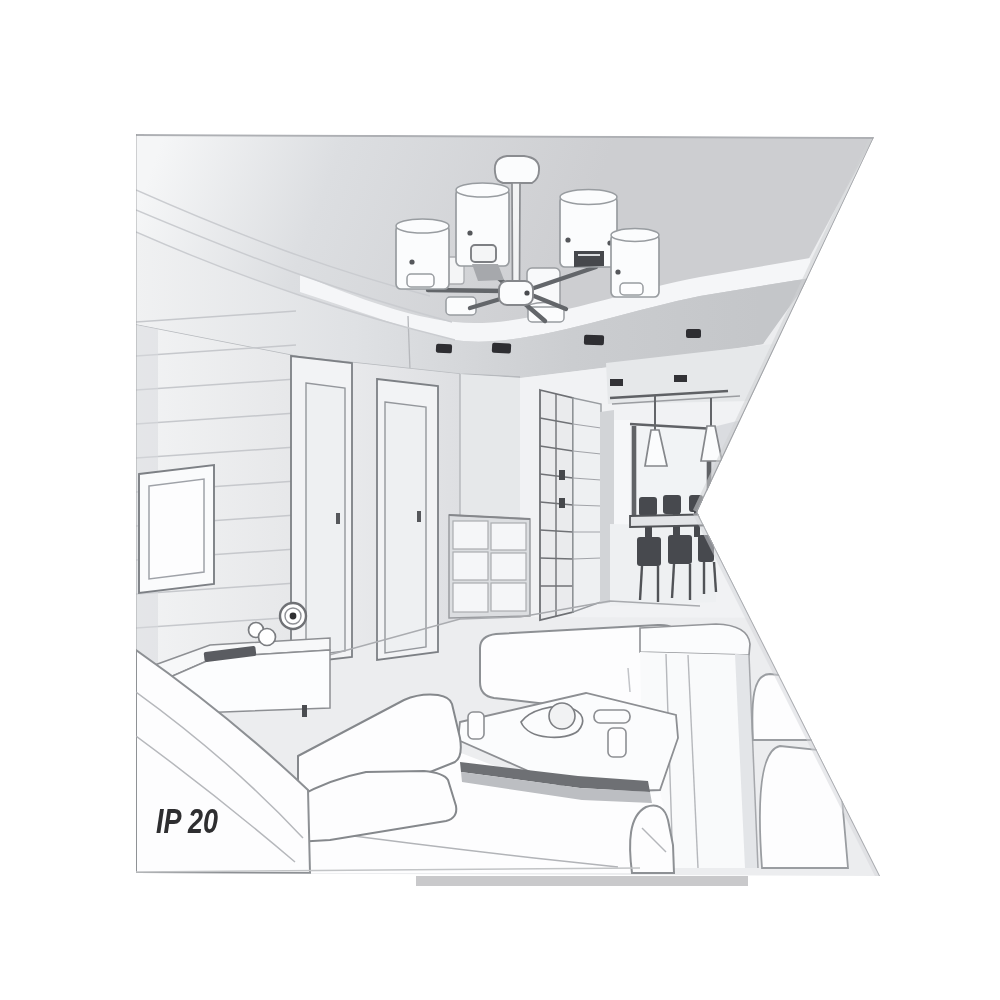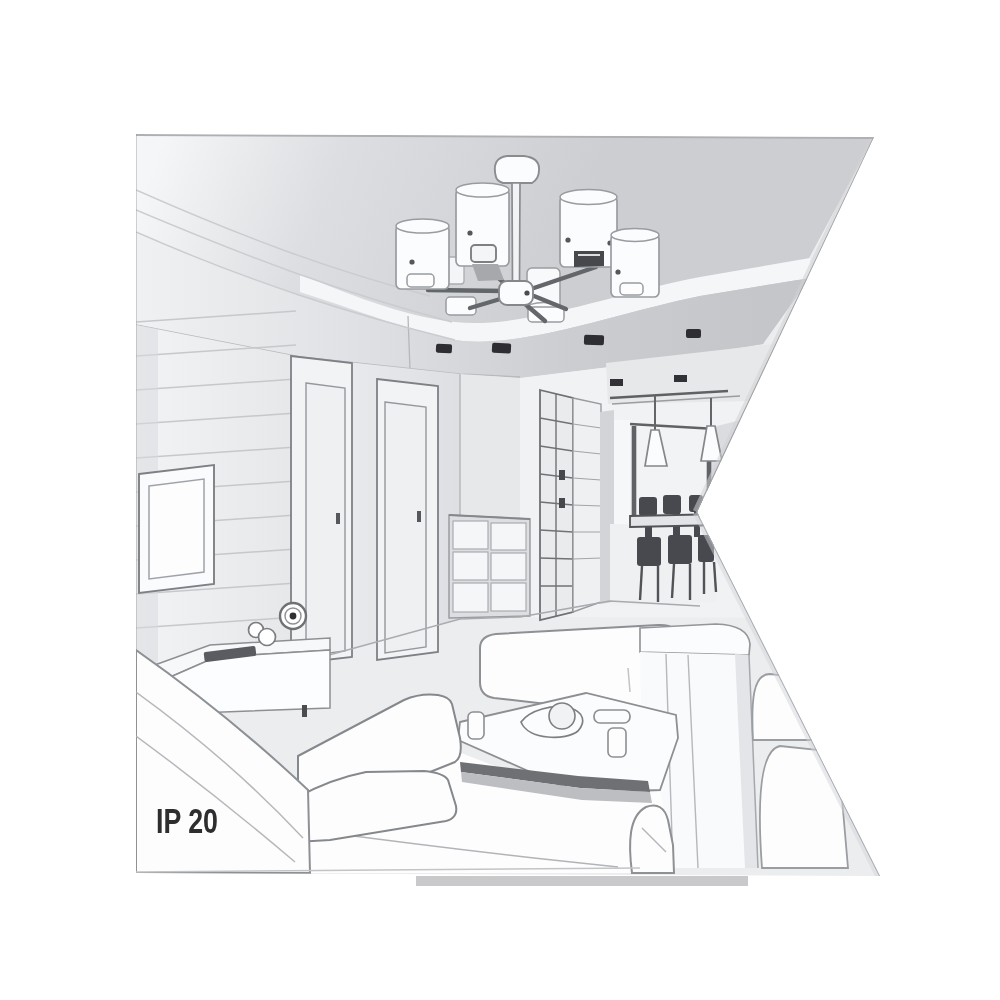--- a/index.html
+++ b/index.html
@@ -1,16 +1,16 @@
 <!DOCTYPE html>
 <html><head>
 <meta charset="utf-8">
 <style>
   html,body{margin:0;padding:0;background:#ffffff;}
-  .wrap{width:1000px;height:1000px;position:relative;font-family:"Liberation Sans",sans-serif;}
+  .wrap{width:1000px;height:1000px;position:relative;font-family:"Liberation Sans",sans-serif;font-style:italic;}
 </style>
 </head>
 <body>
 <div class="wrap">
 <svg width="1000" height="1000" viewBox="0 0 1000 1000">
 <defs>
   <clipPath id="sil">
     <path d="M136,134 L874,137 L697,512 L880,876 L136,873 Z"></path>
   </clipPath>
   <linearGradient id="ceilG" x1="160" y1="145" x2="560" y2="290" gradientUnits="userSpaceOnUse">

